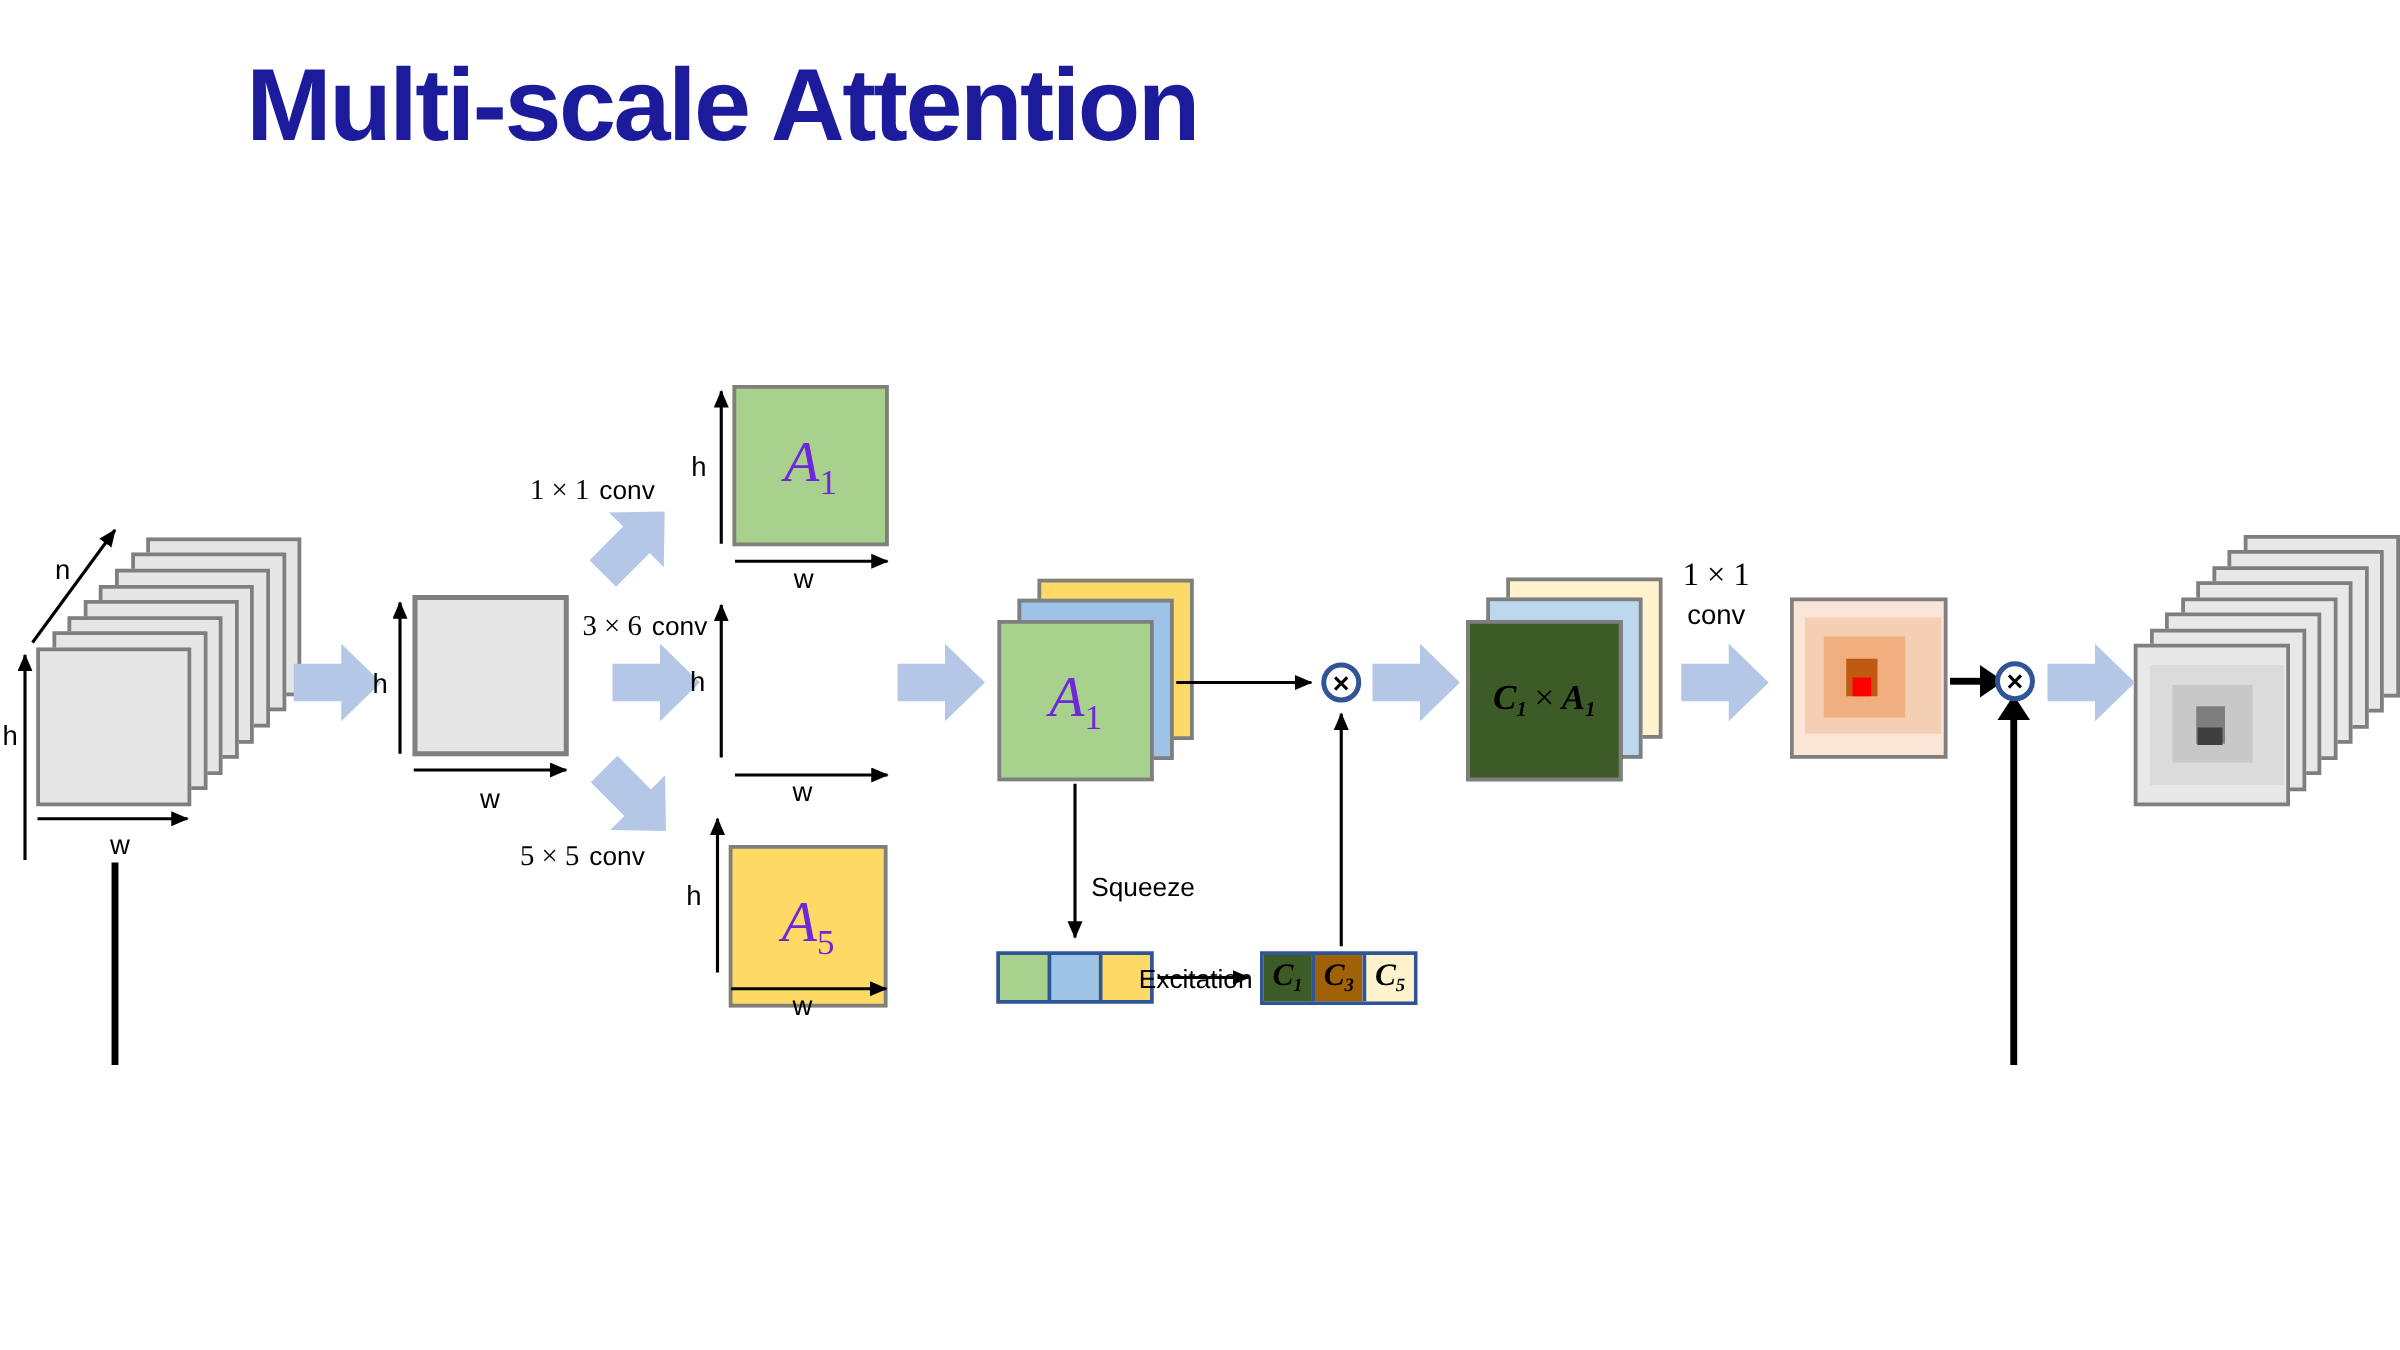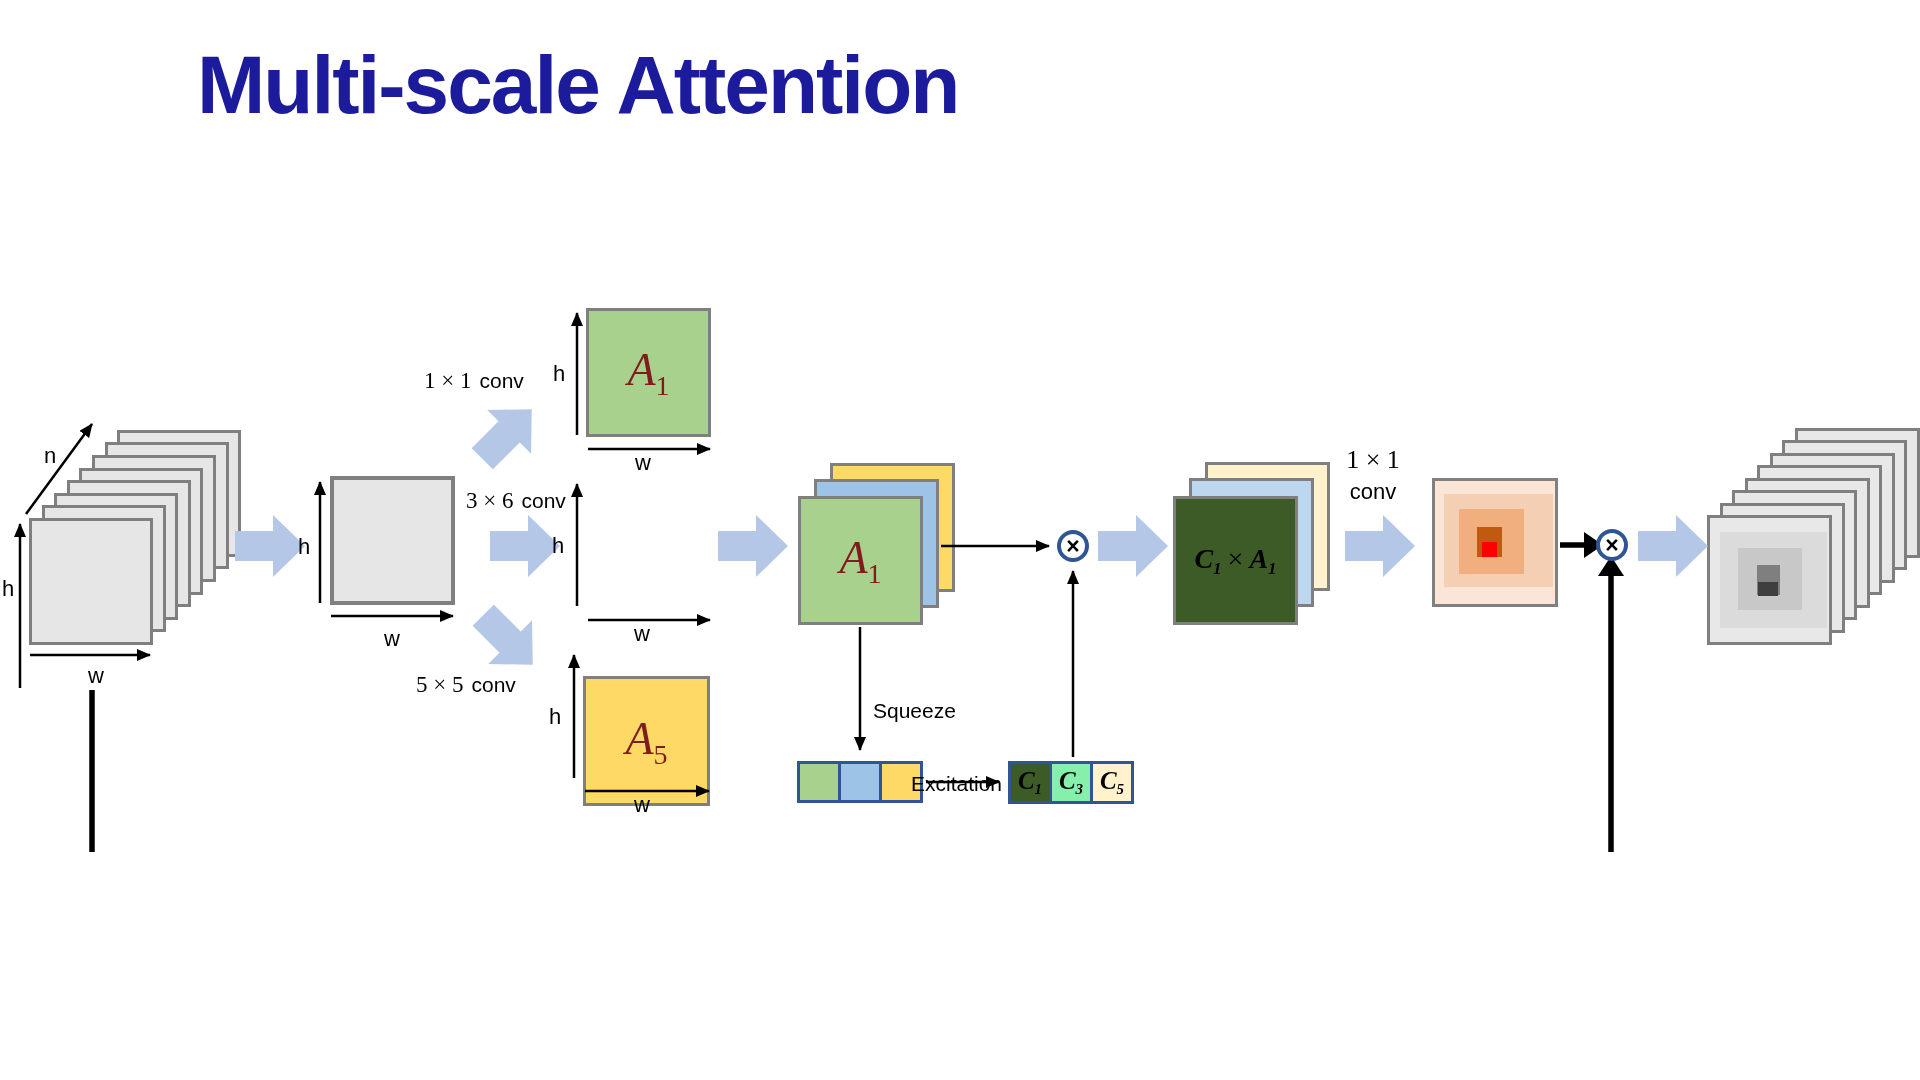--- a/index.html
+++ b/index.html
@@ -8,21 +8,21 @@
   .title{position:absolute;left:197px;top:38px;font-size:82px;font-weight:bold;
          letter-spacing:-2px;color:#1b1b9c;white-space:nowrap;}
   
   .sheet{position:absolute;box-sizing:border-box;}
   .sheet.in{width:124px;height:127px;background:#e7e6e6;border:3px solid #7f7f7f;}
   .sheet.out{width:125px;height:130px;background:#e9e8e8;border:3px solid #7f7f7f;}
   .sq{position:absolute;box-sizing:border-box;border:3.5px solid #7f7f7f;
       display:flex;align-items:center;justify-content:center;}
   .nest{position:absolute;}
   
-  .maplabel{font-family:"Liberation Serif",serif;font-style:italic;font-size:46px;color:#7f1d1d;}
+  .maplabel{font-family:"Liberation Serif",serif;font-style:italic;font-size:46px;color:#6d28d9;}
   .maplabel .msub{font-size:28px;font-style:normal;vertical-align:-10px;}
   .clabel{font-family:"Liberation Serif",serif;font-style:italic;font-weight:bold;font-size:25px;color:#000;}
   .clabel .msub{font-size:15px;vertical-align:-5px;}
   .prodlabel{font-family:"Liberation Serif",serif;font-style:italic;font-weight:bold;font-size:28px;color:#000;white-space:nowrap;}
   .prodlabel .msub{font-size:17px;vertical-align:-6px;}
   .prodlabel .mtimes{font-style:normal;font-weight:normal;padding:0 6px;}
   
   .axis{position:absolute;font-size:22px;color:#000;}
   .convlab{position:absolute;font-size:21px;white-space:nowrap;}
   .convlab .kern{font-family:"Liberation Serif",serif;font-size:23px;}
@@ -79,21 +79,21 @@
   <div class="strip" style="left:797px;top:761px;width:126px;height:42px;">
     <div class="cell" style="background:#a9d18e;"></div>
     <div class="cell" style="background:#9dc3e6;"></div>
     <div class="cell" style="background:#ffd966;"></div>
   </div>
 
   <div class="strip" style="left:1008px;top:761px;width:126px;height:43px;">
     <div class="cell" style="background:#3d5b26;">
       <span class="clabel"><span>C</span><span class="msub">1</span></span>
     </div>
-    <div class="cell" style="background:#86efac;">
+    <div class="cell" style="background:#a16207;">
       <span class="clabel"><span>C</span><span class="msub">3</span></span>
     </div>
     <div class="cell" style="background:#fff2cc;">
       <span class="clabel"><span>C</span><span class="msub">5</span></span>
     </div>
   </div>
 
   <div>
     <div class="sq" style="left:1205px;top:462px;width:125px;height:129px;background:#fff2cc;"></div>
     <div class="sq" style="left:1189px;top:478px;width:125px;height:129px;background:#bdd7ee;"></div>
@@ -178,21 +178,21 @@
   <div class="axis" style="left:88px;top:663px;">w</div>
   <div class="axis" style="left:298px;top:534px;">h</div>
   <div class="axis" style="left:384px;top:626px;">w</div>
   <div class="axis" style="left:553px;top:361px;">h</div>
   <div class="axis" style="left:635px;top:450px;">w</div>
   <div class="axis" style="left:552px;top:533px;">h</div>
   <div class="axis" style="left:634px;top:621px;">w</div>
   <div class="axis" style="left:549px;top:704px;">h</div>
   <div class="axis" style="left:634px;top:792px;">w</div>
 
-  <div class="convlab" style="left:424px;top:368px;">
+  <div class="convlab" style="left:424px;top:379px;">
     <span class="kern">1 × 1</span><span class="cname">conv</span>
   </div>
   <div class="convlab" style="left:466px;top:488px;">
     <span class="kern">3 × 6</span><span class="cname">conv</span>
   </div>
   <div class="convlab" style="left:416px;top:672px;">
     <span class="kern">5 × 5</span><span class="cname">conv</span>
   </div>
   <div class="convlab2" style="left:1328px;top:442px;">
     <span class="kern">1 × 1</span>

